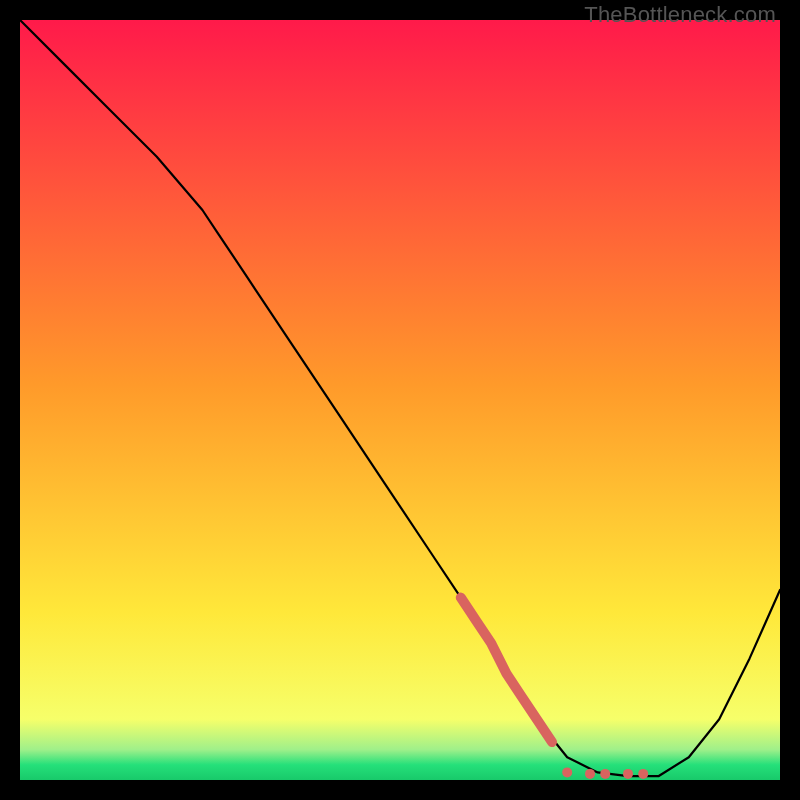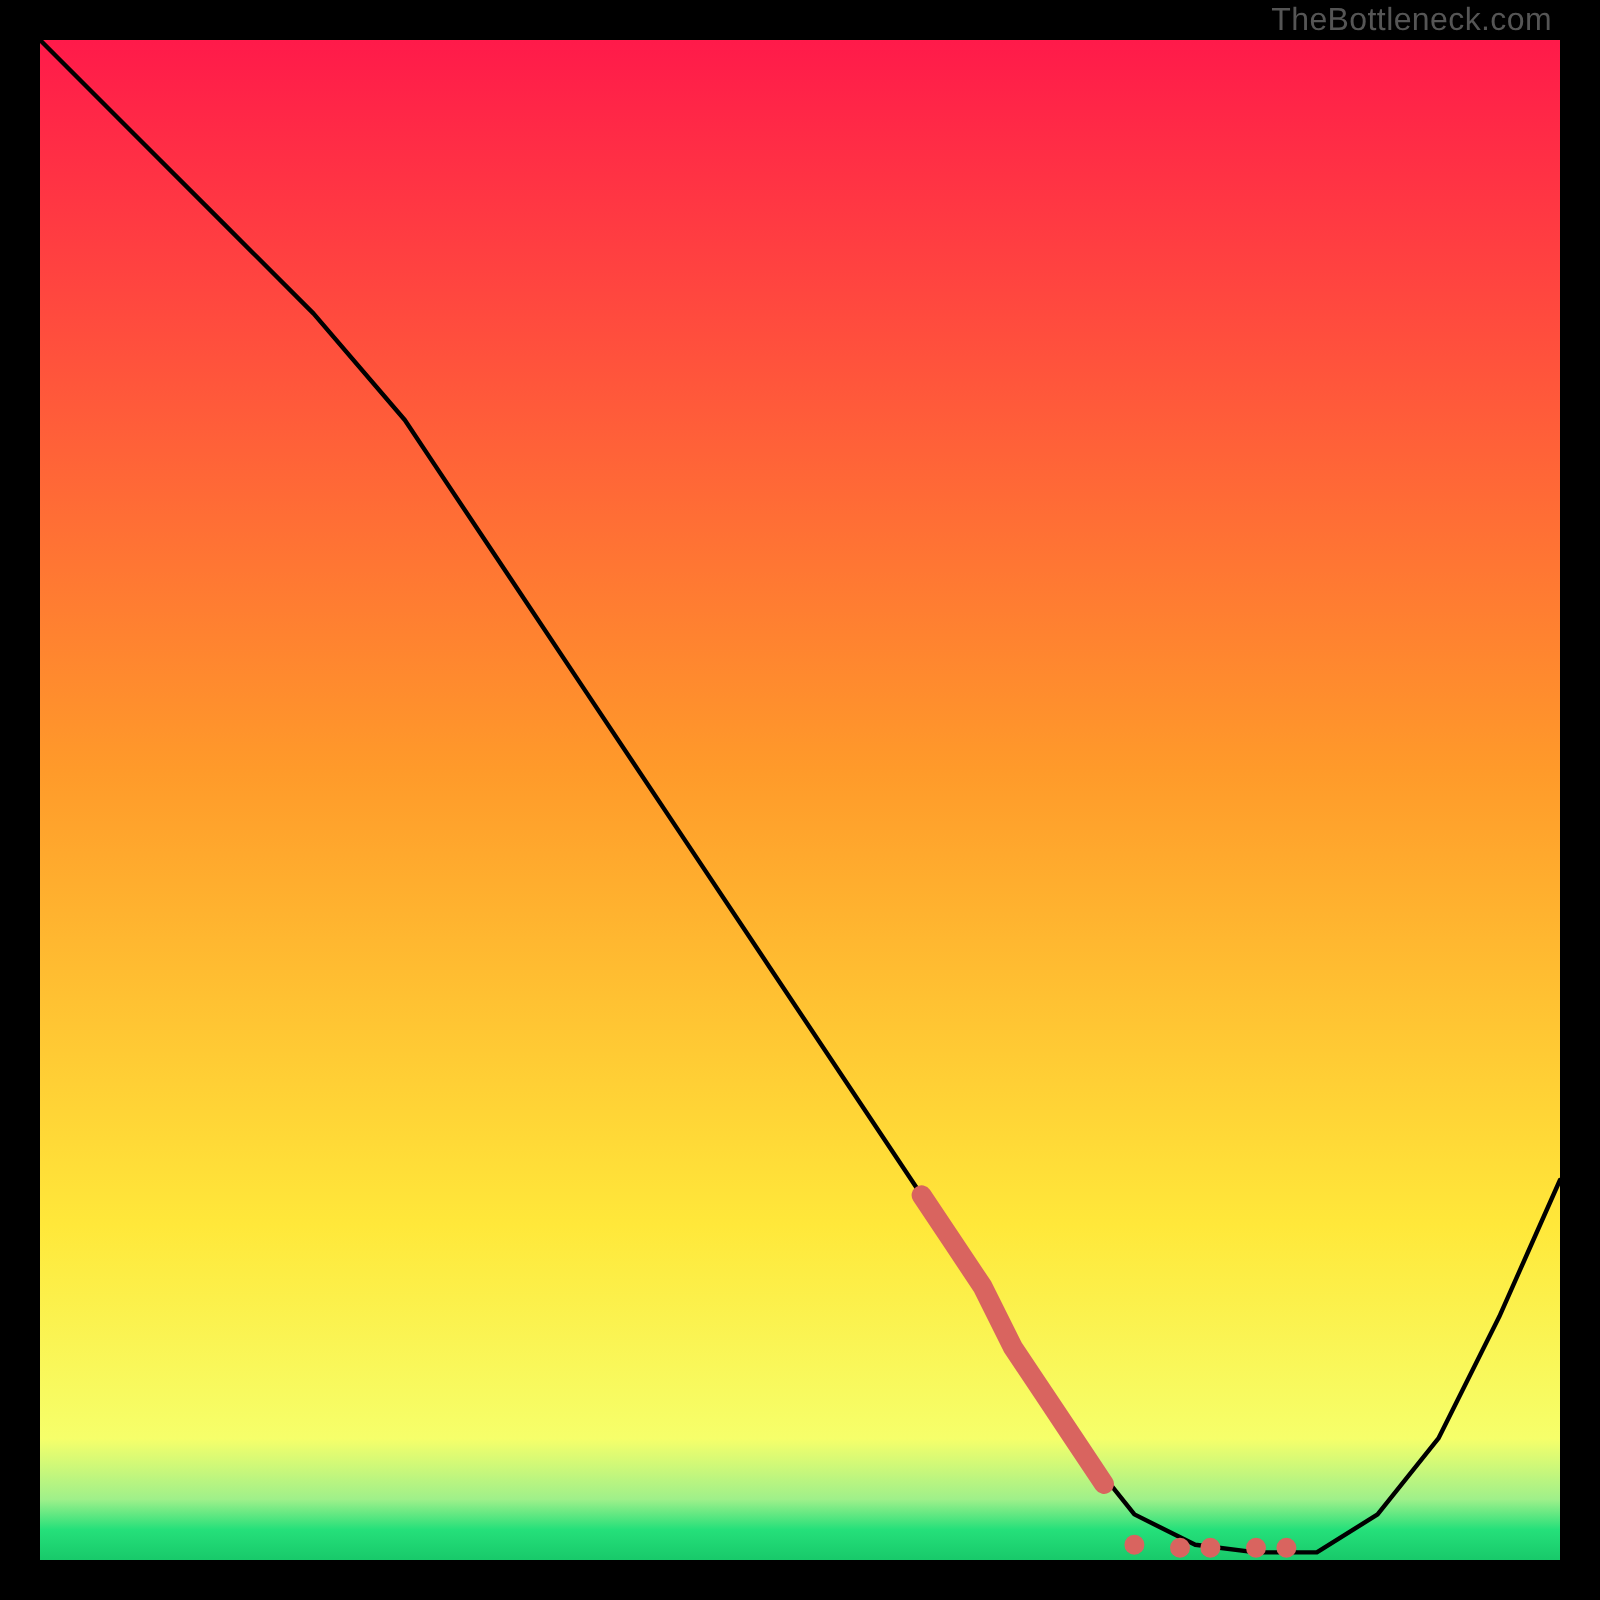--- a/index.html
+++ b/index.html
@@ -24,21 +24,21 @@
     left: 0;
     top: 0;
     width: 760px;
     height: 760px;
   }
   .watermark {
     position: absolute;
     top: 2px;
     right: 24px;
     color: #555555;
-    font-size: 16px;
+    font-size: 22px;
     font-weight: 500;
     letter-spacing: 0.2px;
     user-select: none;
   }
 </style>
 </head>
 <body>
 
 <div class="frame">
   <svg class="plot-area" viewBox="0 0 760 760" preserveAspectRatio="none">

